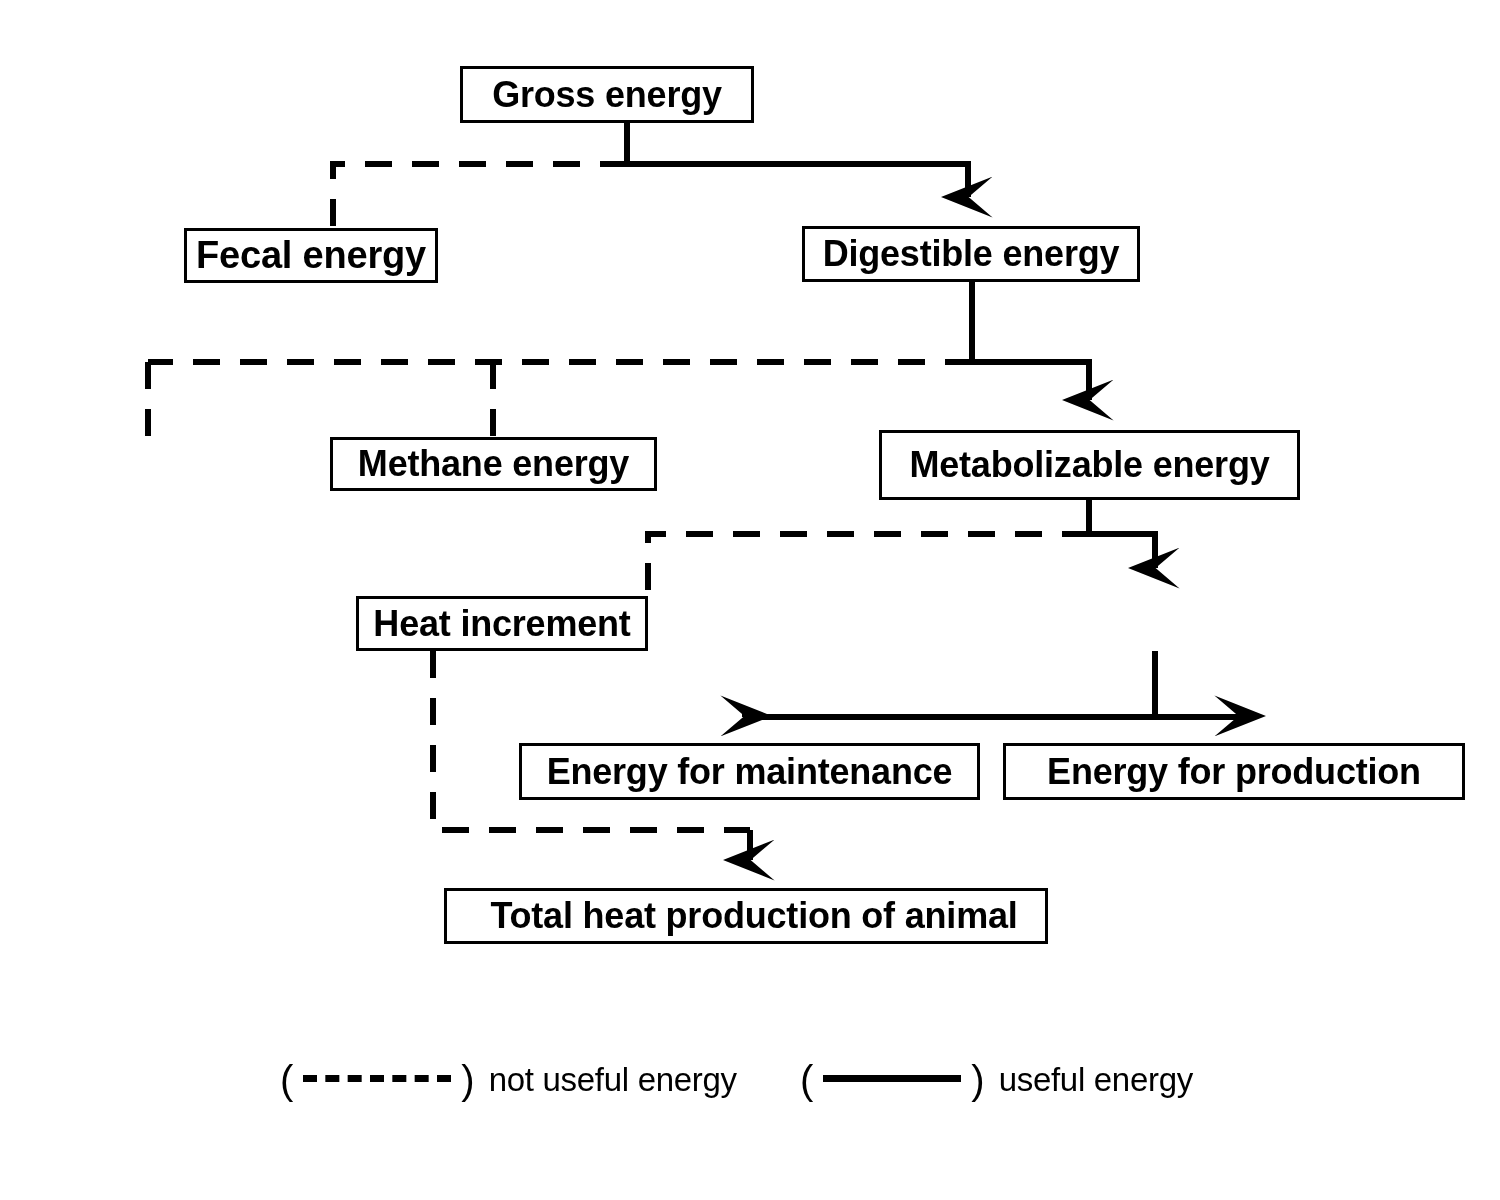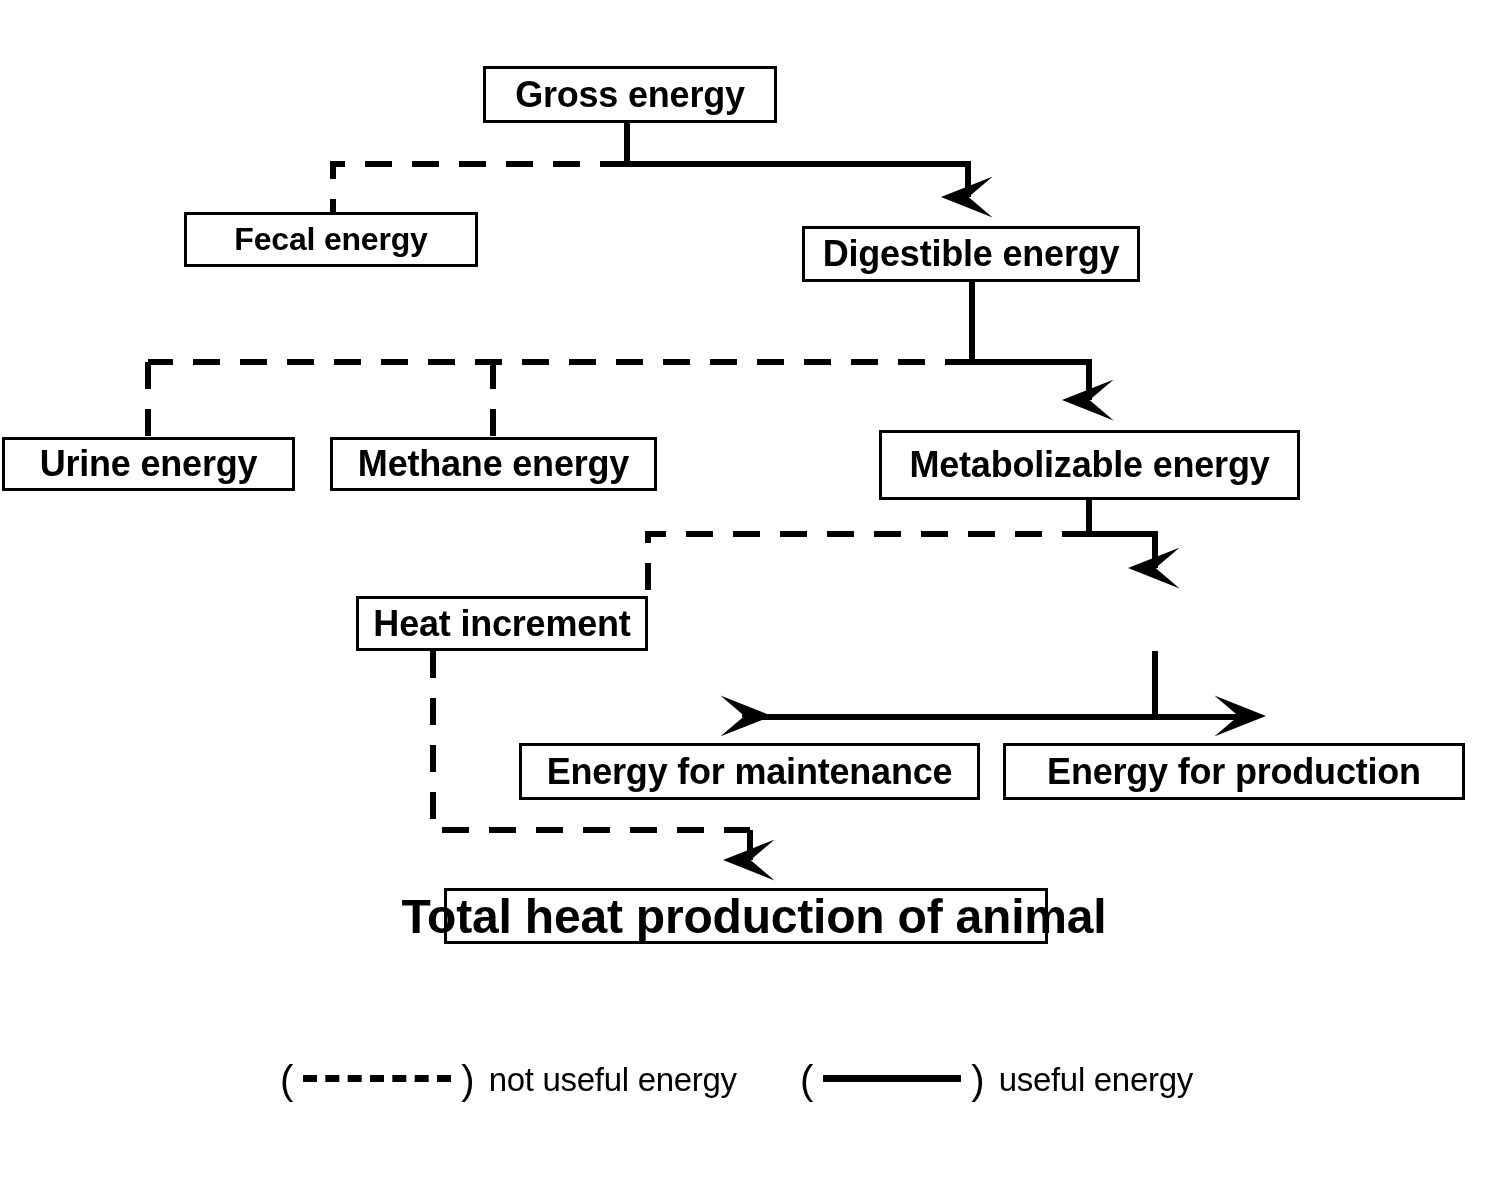--- a/index.html
+++ b/index.html
@@ -104,35 +104,32 @@
       <path d="M 745,717 L 745,714 L 745,716"></path>
       <path d="M 745,717 L 745,716" marker-end="url(#arrowhead)"></path>
 
       <path d="M 1239,717 L 1239,716" marker-end="url(#arrowhead)"></path>
 
       <path d="M 433,651 L 433,830 L 750,830" stroke-dasharray="27 20"></path>
       <path d="M 750,830 L 750,860" marker-end="url(#arrowhead)"></path>
     </g>
   </svg>
 
-  <div class="node" style="left:483px; top:66px; width:294px; height:57px; font-size:36px;">
+  <div class="node" style="left:460px; top:66px; width:294px; height:57px; font-size:36px;">
     <span>Gross energy</span>
   </div>
 
-  <div class="node" style="left:184px; top:212px; width:294px; height:55px; font-size:32px;">
+  <div class="node" style="left:184px; top:228px; width:254px; height:55px; font-size:38px;">
     <span>Fecal energy</span>
   </div>
 
   <div class="node" style="left:802px; top:226px; width:338px; height:56px; font-size:36px;">
     <span>Digestible energy</span>
   </div>
 
-  <div class="node" style="left:2px; top:437px; width:293px; height:54px; font-size:36px;">
-    <span>Urine energy</span>
-  </div>
 
   <div class="node" style="left:330px; top:437px; width:327px; height:54px; font-size:36px;">
     <span>Methane energy</span>
   </div>
 
   <div class="node" style="left:879px; top:430px; width:421px; height:70px; font-size:36px;">
     <span>Metabolizable energy</span>
   </div>
 
   <div class="node" style="left:356px; top:596px; width:292px; height:55px; font-size:36px;">
@@ -141,21 +138,21 @@
 
 
   <div class="node" style="left:519px; top:743px; width:461px; height:57px; font-size:36px;">
     <span>Energy for maintenance</span>
   </div>
 
   <div class="node" style="left:1003px; top:743px; width:462px; height:57px; font-size:36px;">
     <span>Energy for production</span>
   </div>
 
-  <div class="node" style="left:444px; top:888px; width:604px; height:56px; font-size:48px;padding-left:16px;">
+  <div class="node" style="left:444px; top:888px; width:604px; height:56px; font-size:36px;padding-left:16px;">
     <span>Total heat production of animal</span>
   </div>
 
   <div class="legend" style="left:280px; top:1060px;">
     <span class="paren">(</span>
     <span class="samp dashed" style="margin:0 10px;"></span>
     <span class="paren">)</span>
     <span class="lbl" style="margin-left:14px;">not useful energy</span>
   </div>
 

